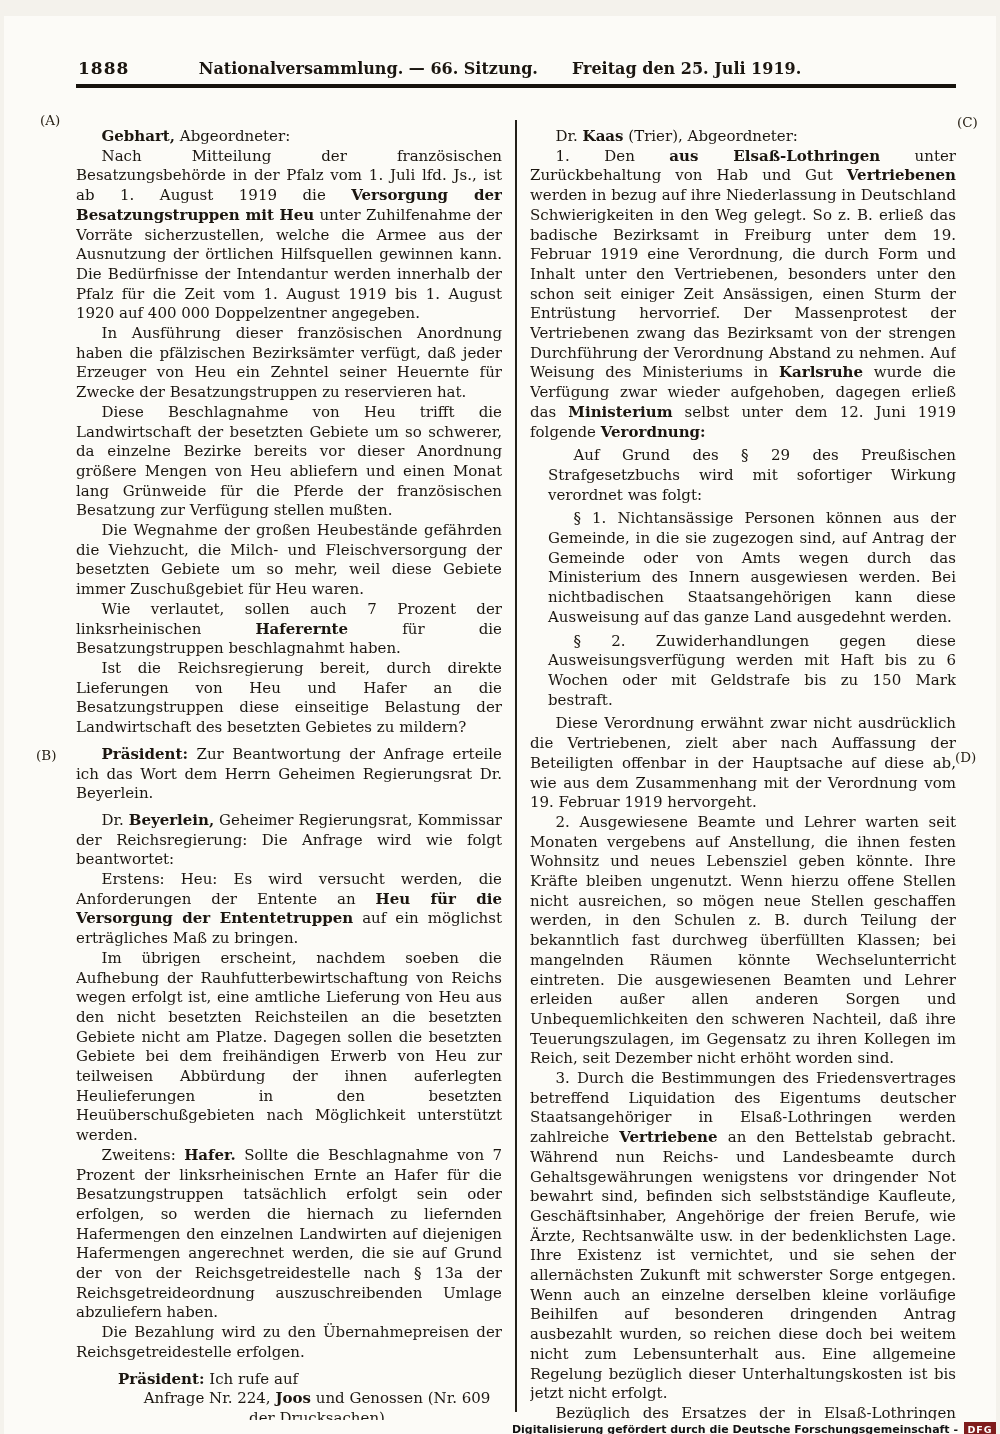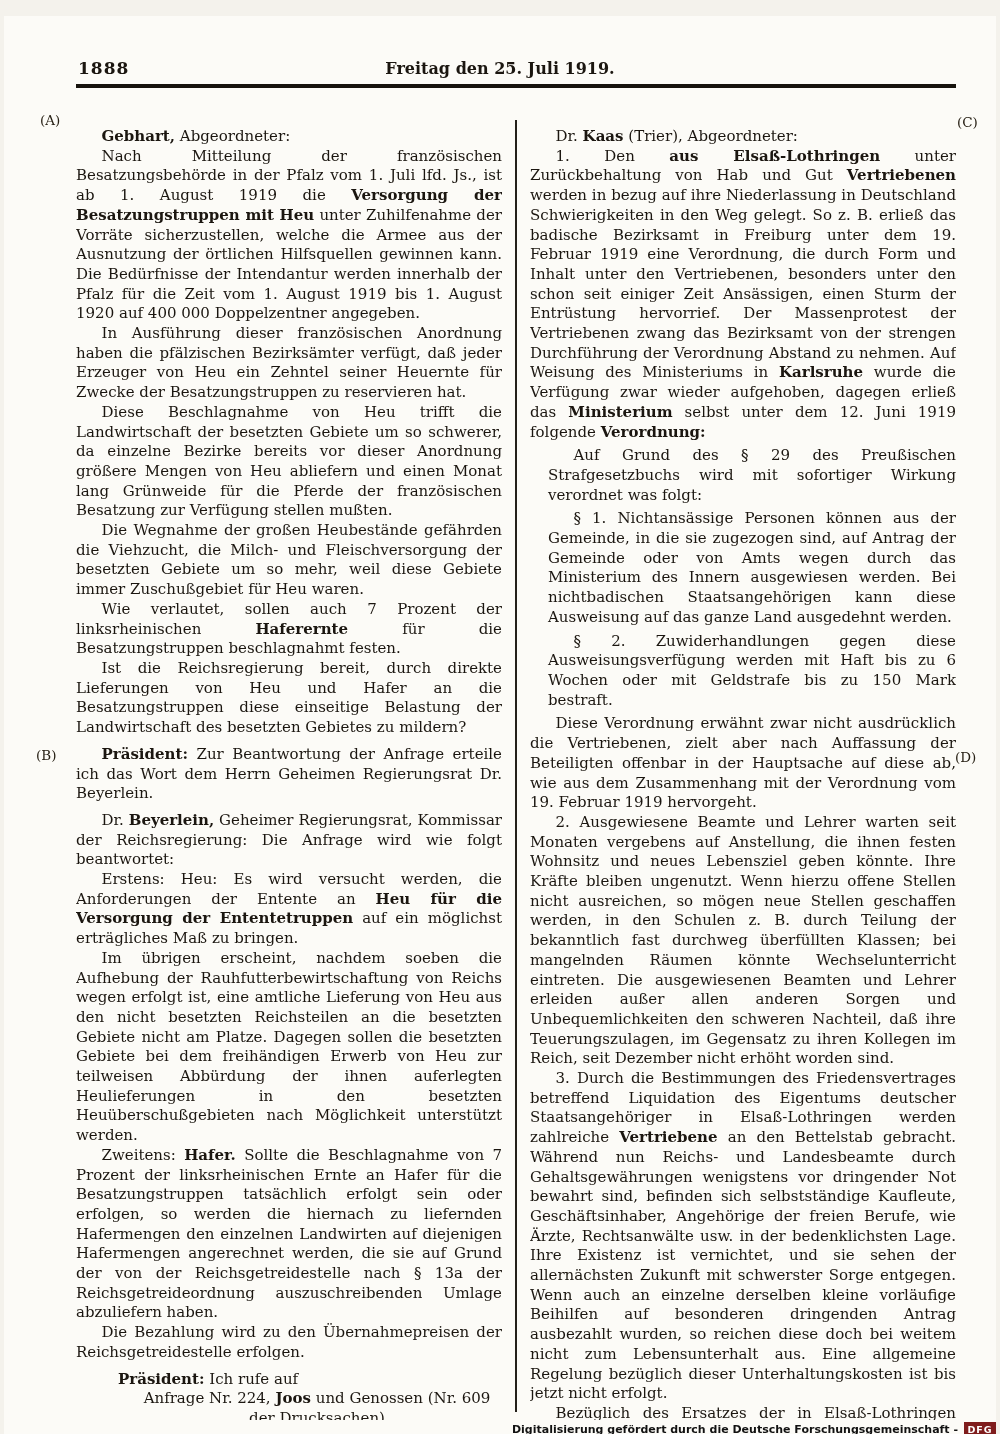--- a/index.html
+++ b/index.html
@@ -135,38 +135,39 @@
   }
 </style>
 </head>
 <body>
 
 <div class="page">
 
   <div class="header">
     <span class="page-number">1888</span>
     <div class="header-title">
+      <span>Nationalversammlung. — 66. Sitzung.</span>
       <span>Freitag den 25. Juli 1919.</span>
     </div>
   </div>
   <div class="header-rule"></div>
 
   <span class="margin-marker" id="marker-a">(A)</span>
   <span class="margin-marker" id="marker-b">(B)</span>
   <span class="margin-marker" id="marker-c">(C)</span>
   <span class="margin-marker" id="marker-d">(D)</span>
 
   <div class="columns">
     <div class="col">
         <p data-kind="opening"><span class="b">Gebhart,</span><span> Abgeordneter:</span></p>
         <p data-kind="speech"><span>Nach Mitteilung der französischen Besatzungsbehörde in der Pfalz vom 1. Juli lfd. Js., ist ab 1. August 1919 die </span><span class="b">Versorgung der Besatzungstruppen mit Heu</span><span> unter Zuhilfenahme der Vorräte sicherzustellen, welche die Armee aus der Ausnutzung der örtlichen Hilfsquellen gewinnen kann. Die Bedürfnisse der Intendantur werden innerhalb der Pfalz für die Zeit vom 1. August 1919 bis 1. August 1920 auf 400 000 Doppelzentner angegeben.</span></p>
         <p data-kind="speech"><span>In Ausführung dieser französischen Anordnung haben die pfälzischen Bezirksämter verfügt, daß jeder Erzeuger von Heu ein Zehntel seiner Heuernte für Zwecke der Besatzungstruppen zu reservieren hat.</span></p>
         <p data-kind="speech"><span>Diese Beschlagnahme von Heu trifft die Landwirtschaft der besetzten Gebiete um so schwerer, da einzelne Bezirke bereits vor dieser Anordnung größere Mengen von Heu abliefern und einen Monat lang Grünweide für die Pferde der französischen Besatzung zur Verfügung stellen mußten.</span></p>
         <p data-kind="speech"><span>Die Wegnahme der großen Heubestände gefährden die Viehzucht, die Milch- und Fleischversorgung der besetzten Gebiete um so mehr, weil diese Gebiete immer Zuschußgebiet für Heu waren.</span></p>
-        <p data-kind="speech"><span>Wie verlautet, sollen auch 7 Prozent der linksrheinischen </span><span class="b">Haferernte</span><span> für die Besatzungstruppen beschlagnahmt festen.</span></p>
+        <p data-kind="speech"><span>Wie verlautet, sollen auch 7 Prozent der linksrheinischen </span><span class="b">Haferernte</span><span> für die Besatzungstruppen beschlagnahmt haben.</span></p>
         <p data-kind="speech"><span>Ist die Reichsregierung bereit, durch direkte Lieferungen von Heu und Hafer an die Besatzungstruppen diese einseitige Belastung der Landwirtschaft des besetzten Gebietes zu mildern?</span></p>
         <p data-kind="opening"><span class="b">Präsident:</span><span> Zur Beantwortung der Anfrage erteile ich das Wort dem Herrn Geheimen Regierungsrat Dr. Beyerlein.</span></p>
         <p data-kind="opening"><span>Dr. </span><span class="b">Beyerlein,</span><span> Geheimer Regierungsrat, Kommissar der Reichsregierung: Die Anfrage wird wie folgt beantwortet:</span></p>
         <p data-kind="speech"><span>Erstens: Heu: Es wird versucht werden, die Anforderungen der Entente an </span><span class="b">Heu für die Versorgung der Ententetruppen</span><span> auf ein möglichst erträgliches Maß zu bringen.</span></p>
         <p data-kind="speech"><span>Im übrigen erscheint, nachdem soeben die Aufhebung der Rauhfutterbewirtschaftung von Reichs wegen erfolgt ist, eine amtliche Lieferung von Heu aus den nicht besetzten Reichsteilen an die besetzten Gebiete nicht am Platze. Dagegen sollen die besetzten Gebiete bei dem freihändigen Erwerb von Heu zur teilweisen Abbürdung der ihnen auferlegten Heulieferungen in den besetzten Heuüberschußgebieten nach Möglichkeit unterstützt werden.</span></p>
         <p data-kind="speech"><span>Zweitens: </span><span class="b">Hafer.</span><span> Sollte die Beschlagnahme von 7 Prozent der linksrheinischen Ernte an Hafer für die Besatzungstruppen tatsächlich erfolgt sein oder erfolgen, so werden die hiernach zu liefernden Hafermengen den einzelnen Landwirten auf diejenigen Hafermengen angerechnet werden, die sie auf Grund der von der Reichsgetreidestelle nach § 13a der Reichsgetreideordnung auszuschreibenden Umlage abzuliefern haben.</span></p>
         <p data-kind="speech"><span>Die Bezahlung wird zu den Übernahmepreisen der Reichsgetreidestelle erfolgen.</span></p>
         <p data-kind="call"><span class="b">Präsident:</span><span> Ich rufe auf</span></p>
         <p data-kind="citation"><span>Anfrage Nr. 224, </span><span class="b">Joos</span><span> und Genossen (Nr. 609 der Drucksachen)</span></p>
       </div>

